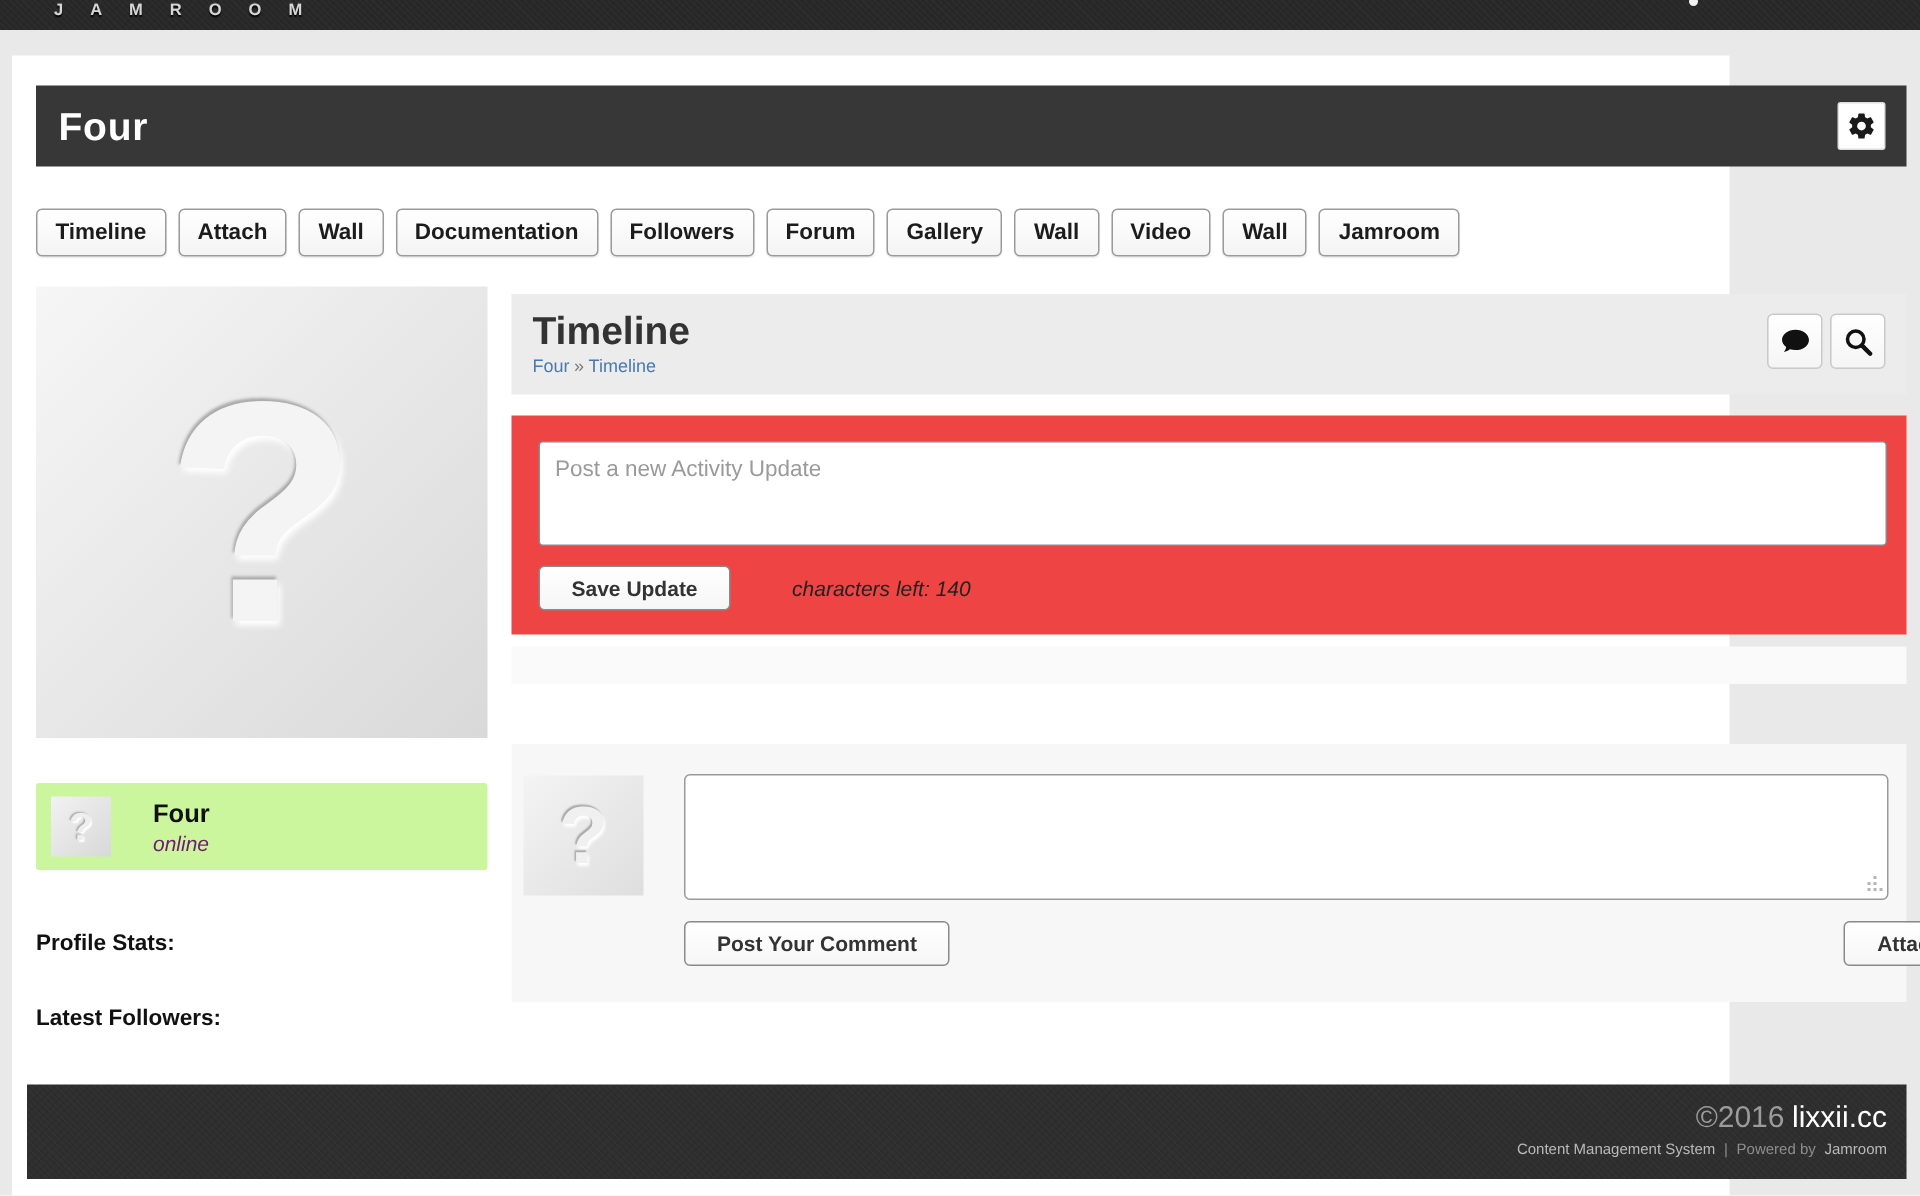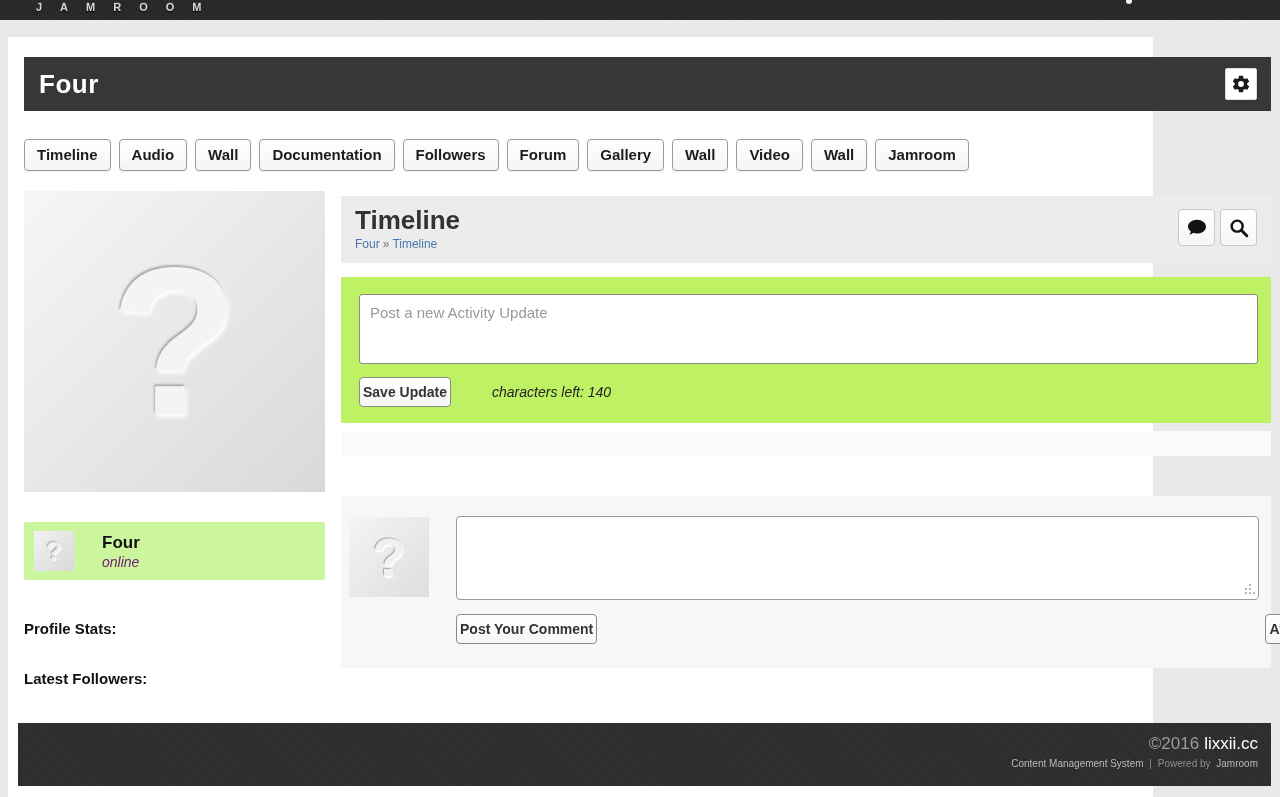--- a/index.html
+++ b/index.html
@@ -124,37 +124,37 @@
     background: linear-gradient(#ffffff, #f5f5f5);
     border: 1px solid #c9c9c9; border-radius: 4px;
     display: flex; align-items: center; justify-content: center;
     cursor: pointer;
   }
   .icon-btn svg { width: 22px; height: 22px; }
 
   
   .activity-section {
     margin-top: 14px;
-    background: #bef264;
+    background: #ef4444;
     padding: 17px 13px 16px 18px;
   }
   .activity-textarea {
     width: 899px; height: 70px;
     border: 1px solid #8a8a8a; border-radius: 3px;
     padding: 9px 10px; font-size: 15px; color: #333;
     font-family: "Liberation Sans", sans-serif;
     resize: none; background: #fff; display: block; outline: none;
   }
   .activity-textarea::placeholder { color: #9a9a9a; }
   .activity-actions { display: flex; align-items: center; margin-top: 13px; }
   .btn {
     background: linear-gradient(#ffffff, #f6f6f6);
     border: 1px solid #8a8a8a; border-radius: 4px;
     font-size: 14px; font-weight: bold; color: #333;
-    padding: 6px 3px; cursor: pointer;
+    padding: 6px 21px; cursor: pointer;
     font-family: "Liberation Sans", sans-serif;
   }
   .chars-left { font-style: italic; font-size: 14px; color: #222; margin-left: 41px; }
 
   
   .empty-band { margin-top: 8px; height: 25px; background: #fafafa; }
 
   
   .comment-section {
     margin-top: 40px;
@@ -193,21 +193,21 @@
   .footer {
     margin-left: -6px; margin-top: 36px;
     width: 1253px; height: 63px;
     background-color: #2e2e2e;
     background-image:
       repeating-linear-gradient(45deg, rgba(255,255,255,0.02) 0 1px, transparent 1px 3px),
       repeating-linear-gradient(-45deg, rgba(0,0,0,0.06) 0 1px, transparent 1px 4px);
     text-align: right;
     padding: 11px 13px 0 0;
   }
-  .footer .line1 { font-size: 17px; padding-left: 15px; }
+  .footer .line1 { font-size: 20px; padding-left: 15px; }
   .footer .copy { color: #9b9b9b; margin-right: 5px; }
   .footer .site { color: #ffffff; }
   .footer .line2 { font-size: 10px; color: #8d8d8d; margin-top: 4px; }
   .footer .line2 .strong { color: #b9b9b9; font-weight: normal; }
   .footer .line2 span { margin-left: 3px; }
 </style>
 </head>
 <body>
 
 <div class="topbar">
@@ -223,21 +223,21 @@
       <span style="display:flex">
         <svg viewBox="0 0 24 24">
             <path d="M12,15.5A3.5,3.5 0 0,1 8.5,12A3.5,3.5 0 0,1 12,8.5A3.5,3.5 0 0,1 15.5,12A3.5,3.5 0 0,1 12,15.5M19.43,12.97C19.47,12.65 19.5,12.33 19.5,12C19.5,11.67 19.47,11.34 19.43,11L21.54,9.37C21.73,9.22 21.78,8.95 21.66,8.73L19.66,5.27C19.54,5.05 19.27,4.96 19.05,5.05L16.56,6.05C16.04,5.66 15.5,5.32 14.87,5.07L14.5,2.42C14.46,2.18 14.25,2 14,2H10C9.75,2 9.54,2.18 9.5,2.42L9.13,5.07C8.5,5.32 7.96,5.66 7.44,6.05L4.95,5.05C4.73,4.96 4.46,5.05 4.34,5.27L2.34,8.73C2.21,8.95 2.27,9.22 2.46,9.37L4.57,11C4.53,11.34 4.5,11.67 4.5,12C4.5,12.33 4.53,12.65 4.57,12.97L2.46,14.63C2.27,14.78 2.21,15.05 2.34,15.27L4.34,18.73C4.46,18.95 4.73,19.03 4.95,18.95L7.44,17.94C7.96,18.34 8.5,18.68 9.13,18.93L9.5,21.58C9.54,21.82 9.75,22 10,22H14C14.25,22 14.46,21.82 14.5,21.58L14.87,18.93C15.5,18.67 16.04,18.34 16.56,17.94L19.05,18.95C19.27,19.03 19.54,18.95 19.66,18.73L21.66,15.27C21.78,15.05 21.73,14.78 21.54,14.63L19.43,12.97Z"></path>
           </svg>
       </span>
     </div>
   </div>
 
   <div class="tabs">
     <button class="tab">Timeline</button>
-    <button class="tab">Audio</button>
+    <button class="tab">Attach</button>
     <button class="tab">Wall</button>
     <button class="tab">Documentation</button>
     <button class="tab">Followers</button>
     <button class="tab">Forum</button>
     <button class="tab">Gallery</button>
     <button class="tab">Wall</button>
     <button class="tab">Video</button>
     <button class="tab">Wall</button>
     <button class="tab">Jamroom</button>
   </div>

